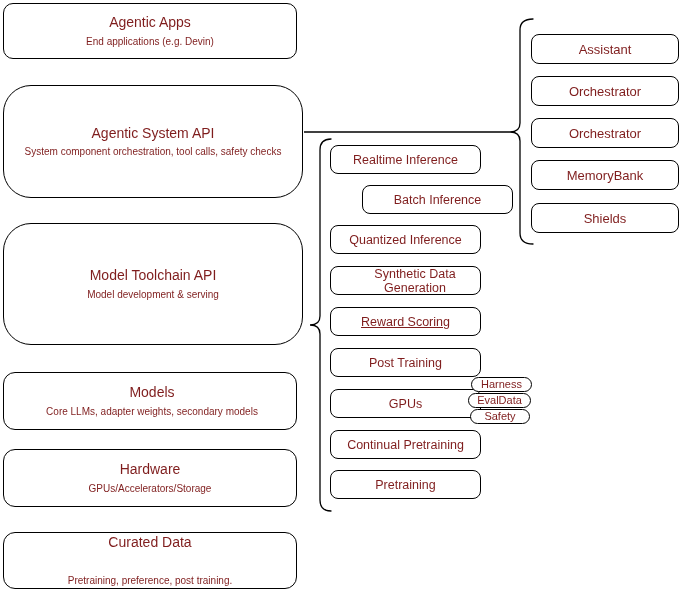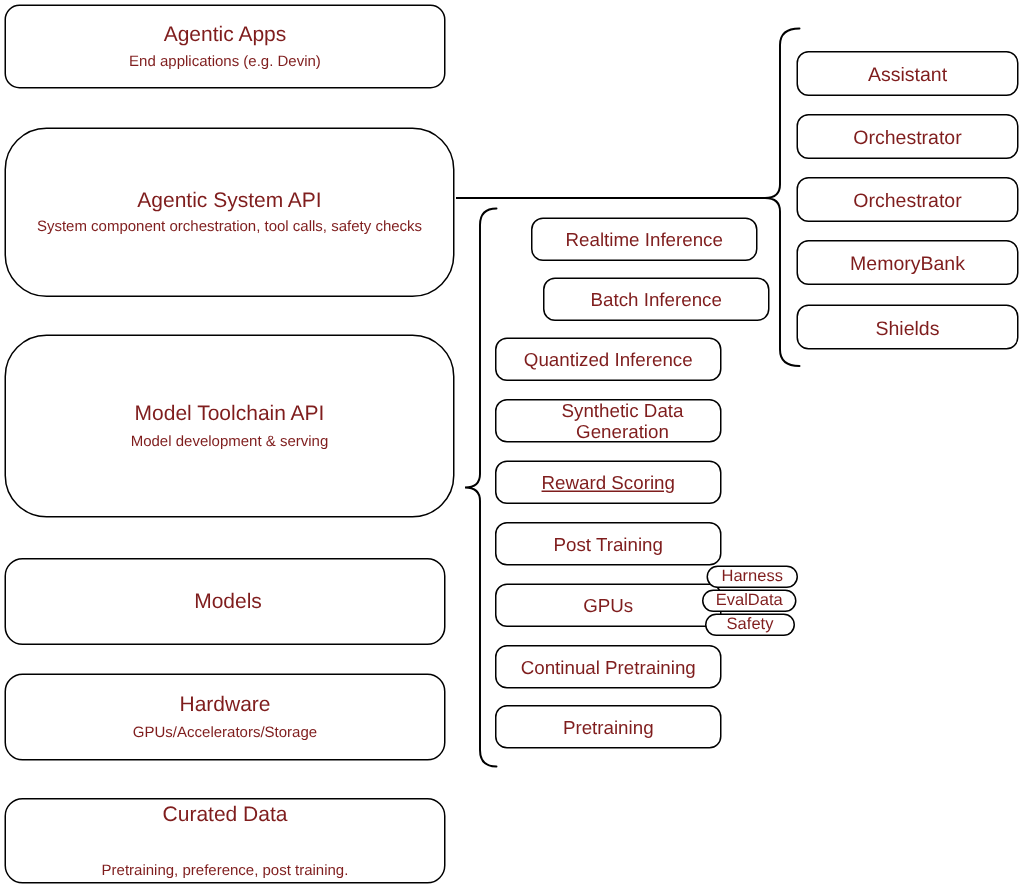--- a/index.html
+++ b/index.html
@@ -59,33 +59,34 @@
     <div class="s">System component orchestration, tool calls, safety checks</div>
   </div>
 
   <div class="lbox" style="top:223px; width:300px; height:122px; border-radius:28px;">
     <div class="t">Model Toolchain API</div>
     <div class="s">Model development &amp; serving</div>
   </div>
 
   <div class="lbox" style="top:372px; width:294px; height:58px; border-radius:12px;padding-left:12px;">
     <div class="t">Models</div>
+    <div class="s">Core LLMs, adapter weights, secondary models</div>
   </div>
 
   <div class="lbox" style="top:449px; width:294px; height:58px; border-radius:12px;">
     <div class="t">Hardware</div>
     <div class="s">GPUs/Accelerators/Storage</div>
   </div>
 
   <div class="lbox" style="top:532px; width:294px; height:57px; border-radius:12px;gap:24px;">
     <div class="t">Curated Data</div>
     <div class="s">Pretraining, preference, post training.</div>
   </div>
 
-  <div class="mid" style="top:145px;margin-left:24px;">
+  <div class="mid" style="top:145px;">
     <span>Realtime Inference</span>
   </div>
   <div class="mid" style="top:185px;margin-left:32px;">
     <span>Batch Inference</span>
   </div>
   <div class="mid" style="top:225px;">
     <span>Quantized Inference</span>
   </div>
   <div class="mid" style="top:266px;padding-left:19px;">
     <span>Synthetic Data Generation</span>

